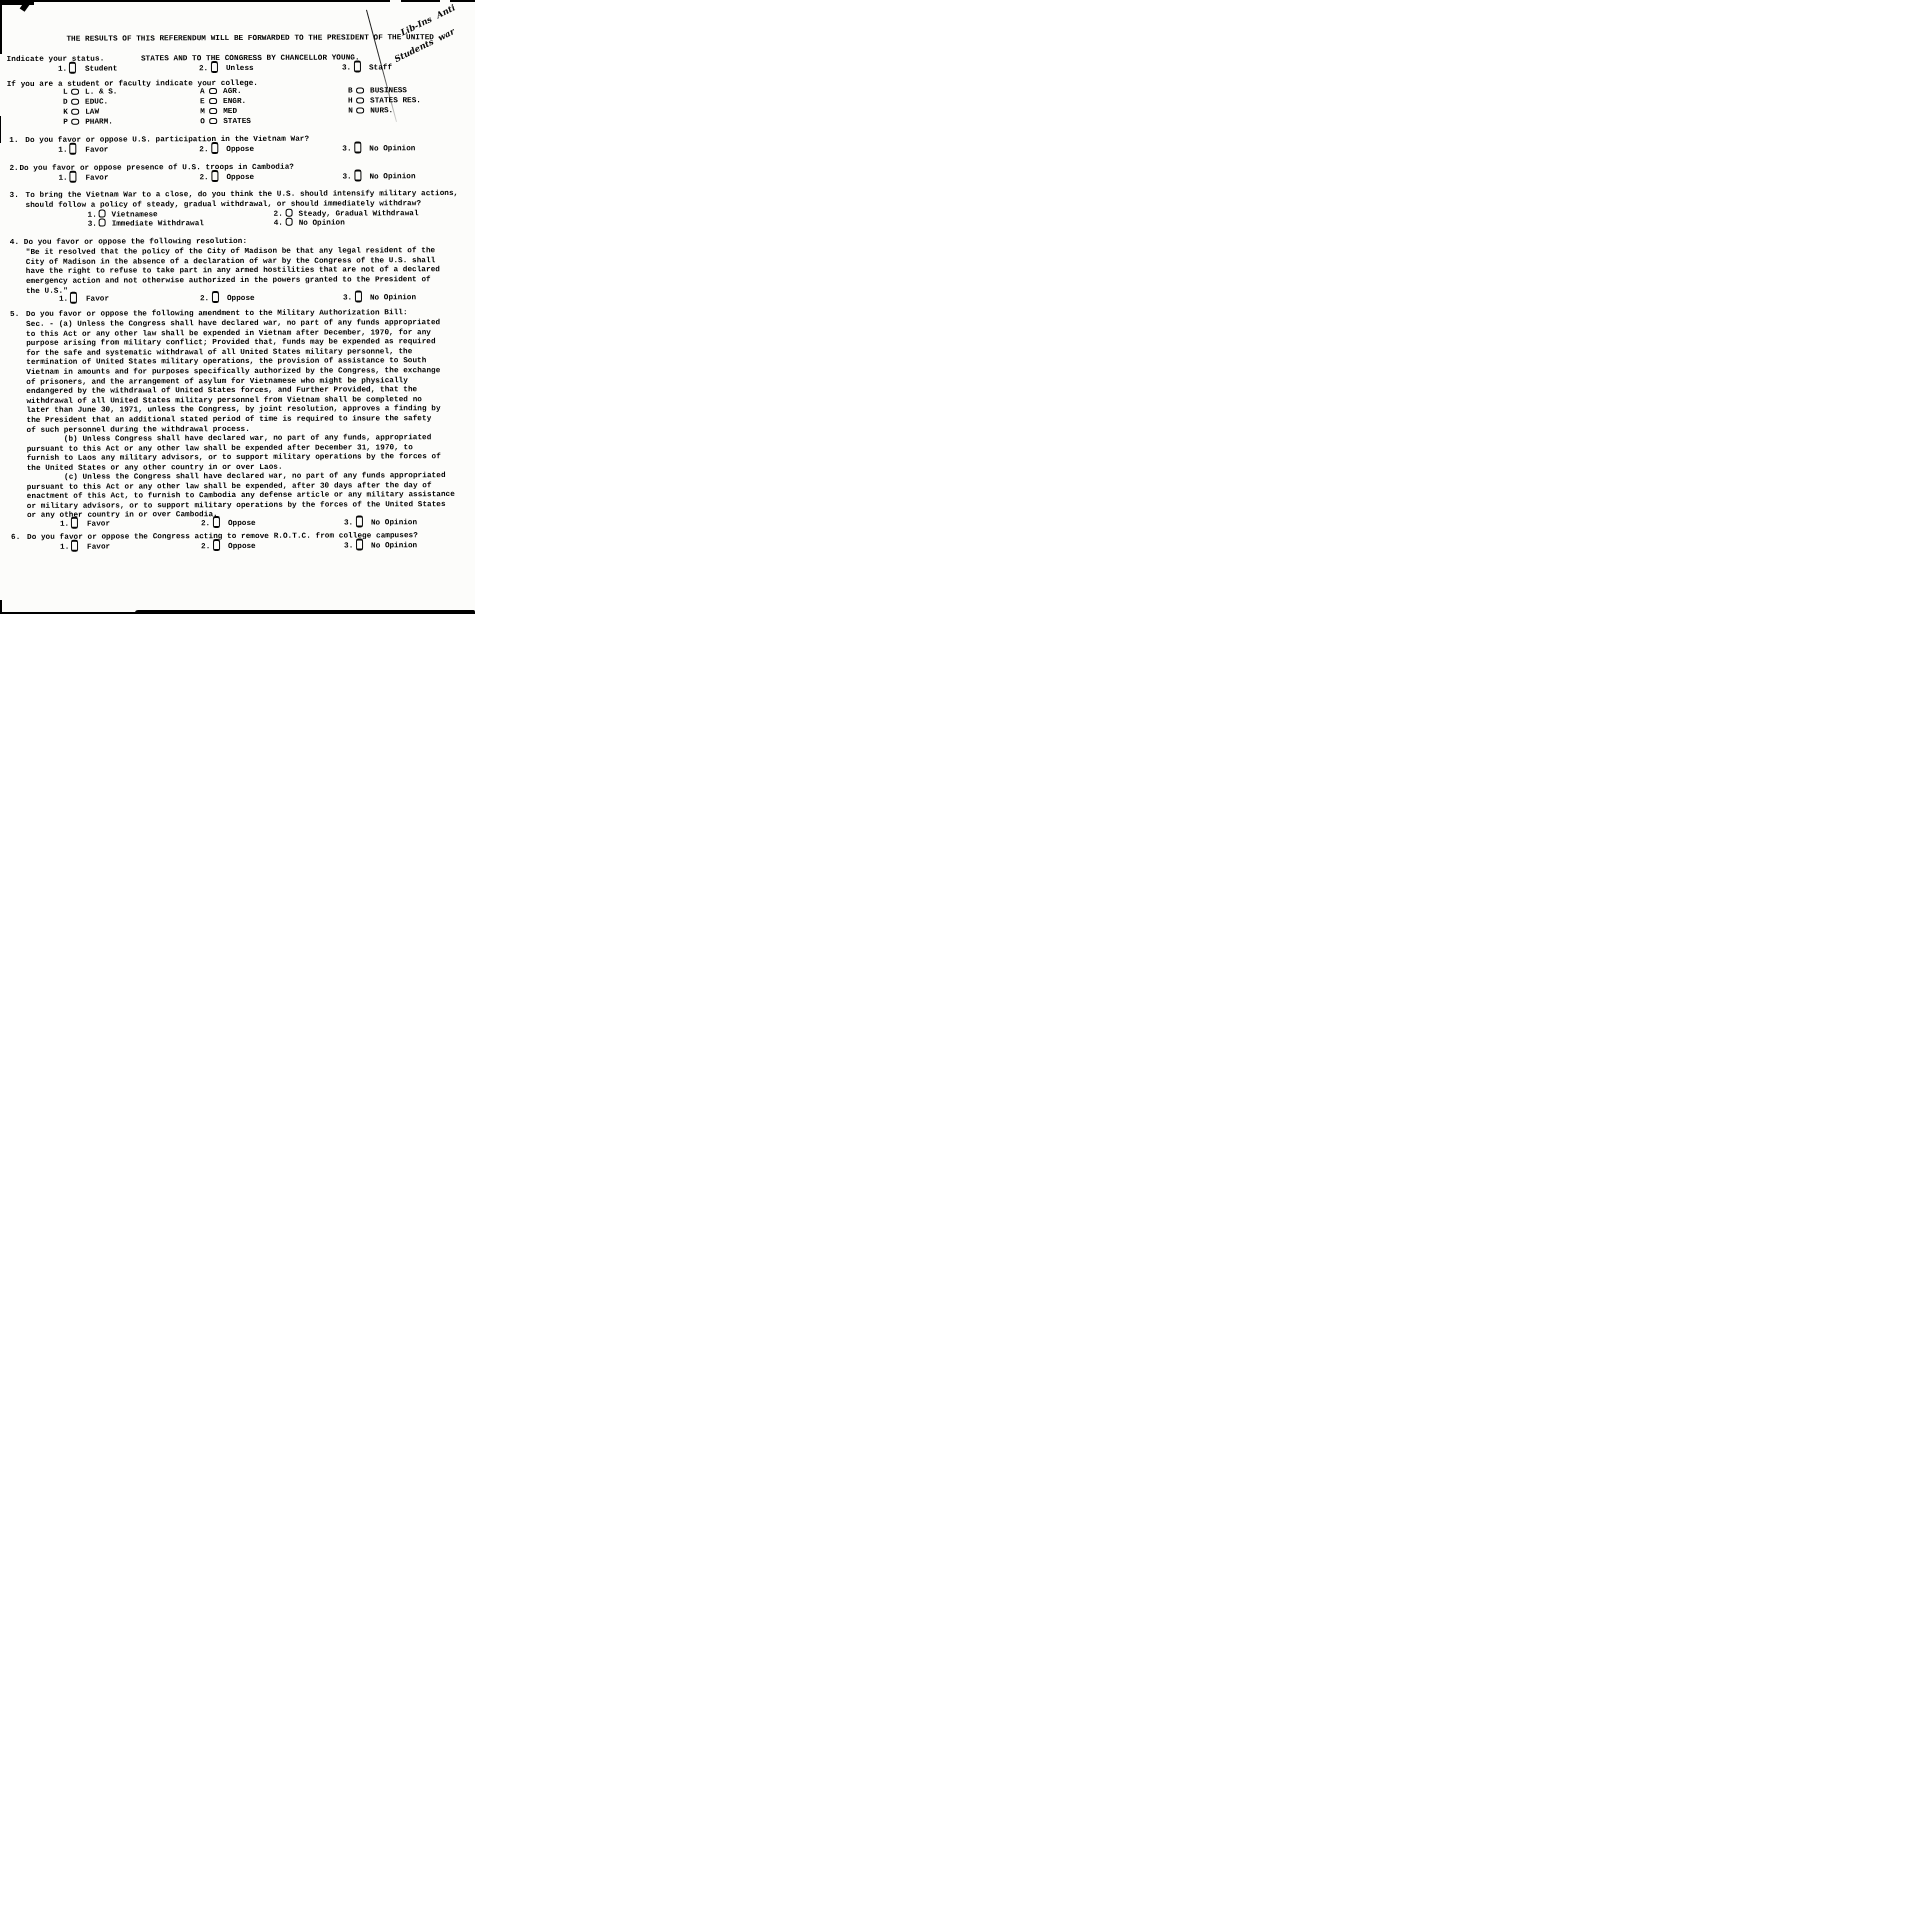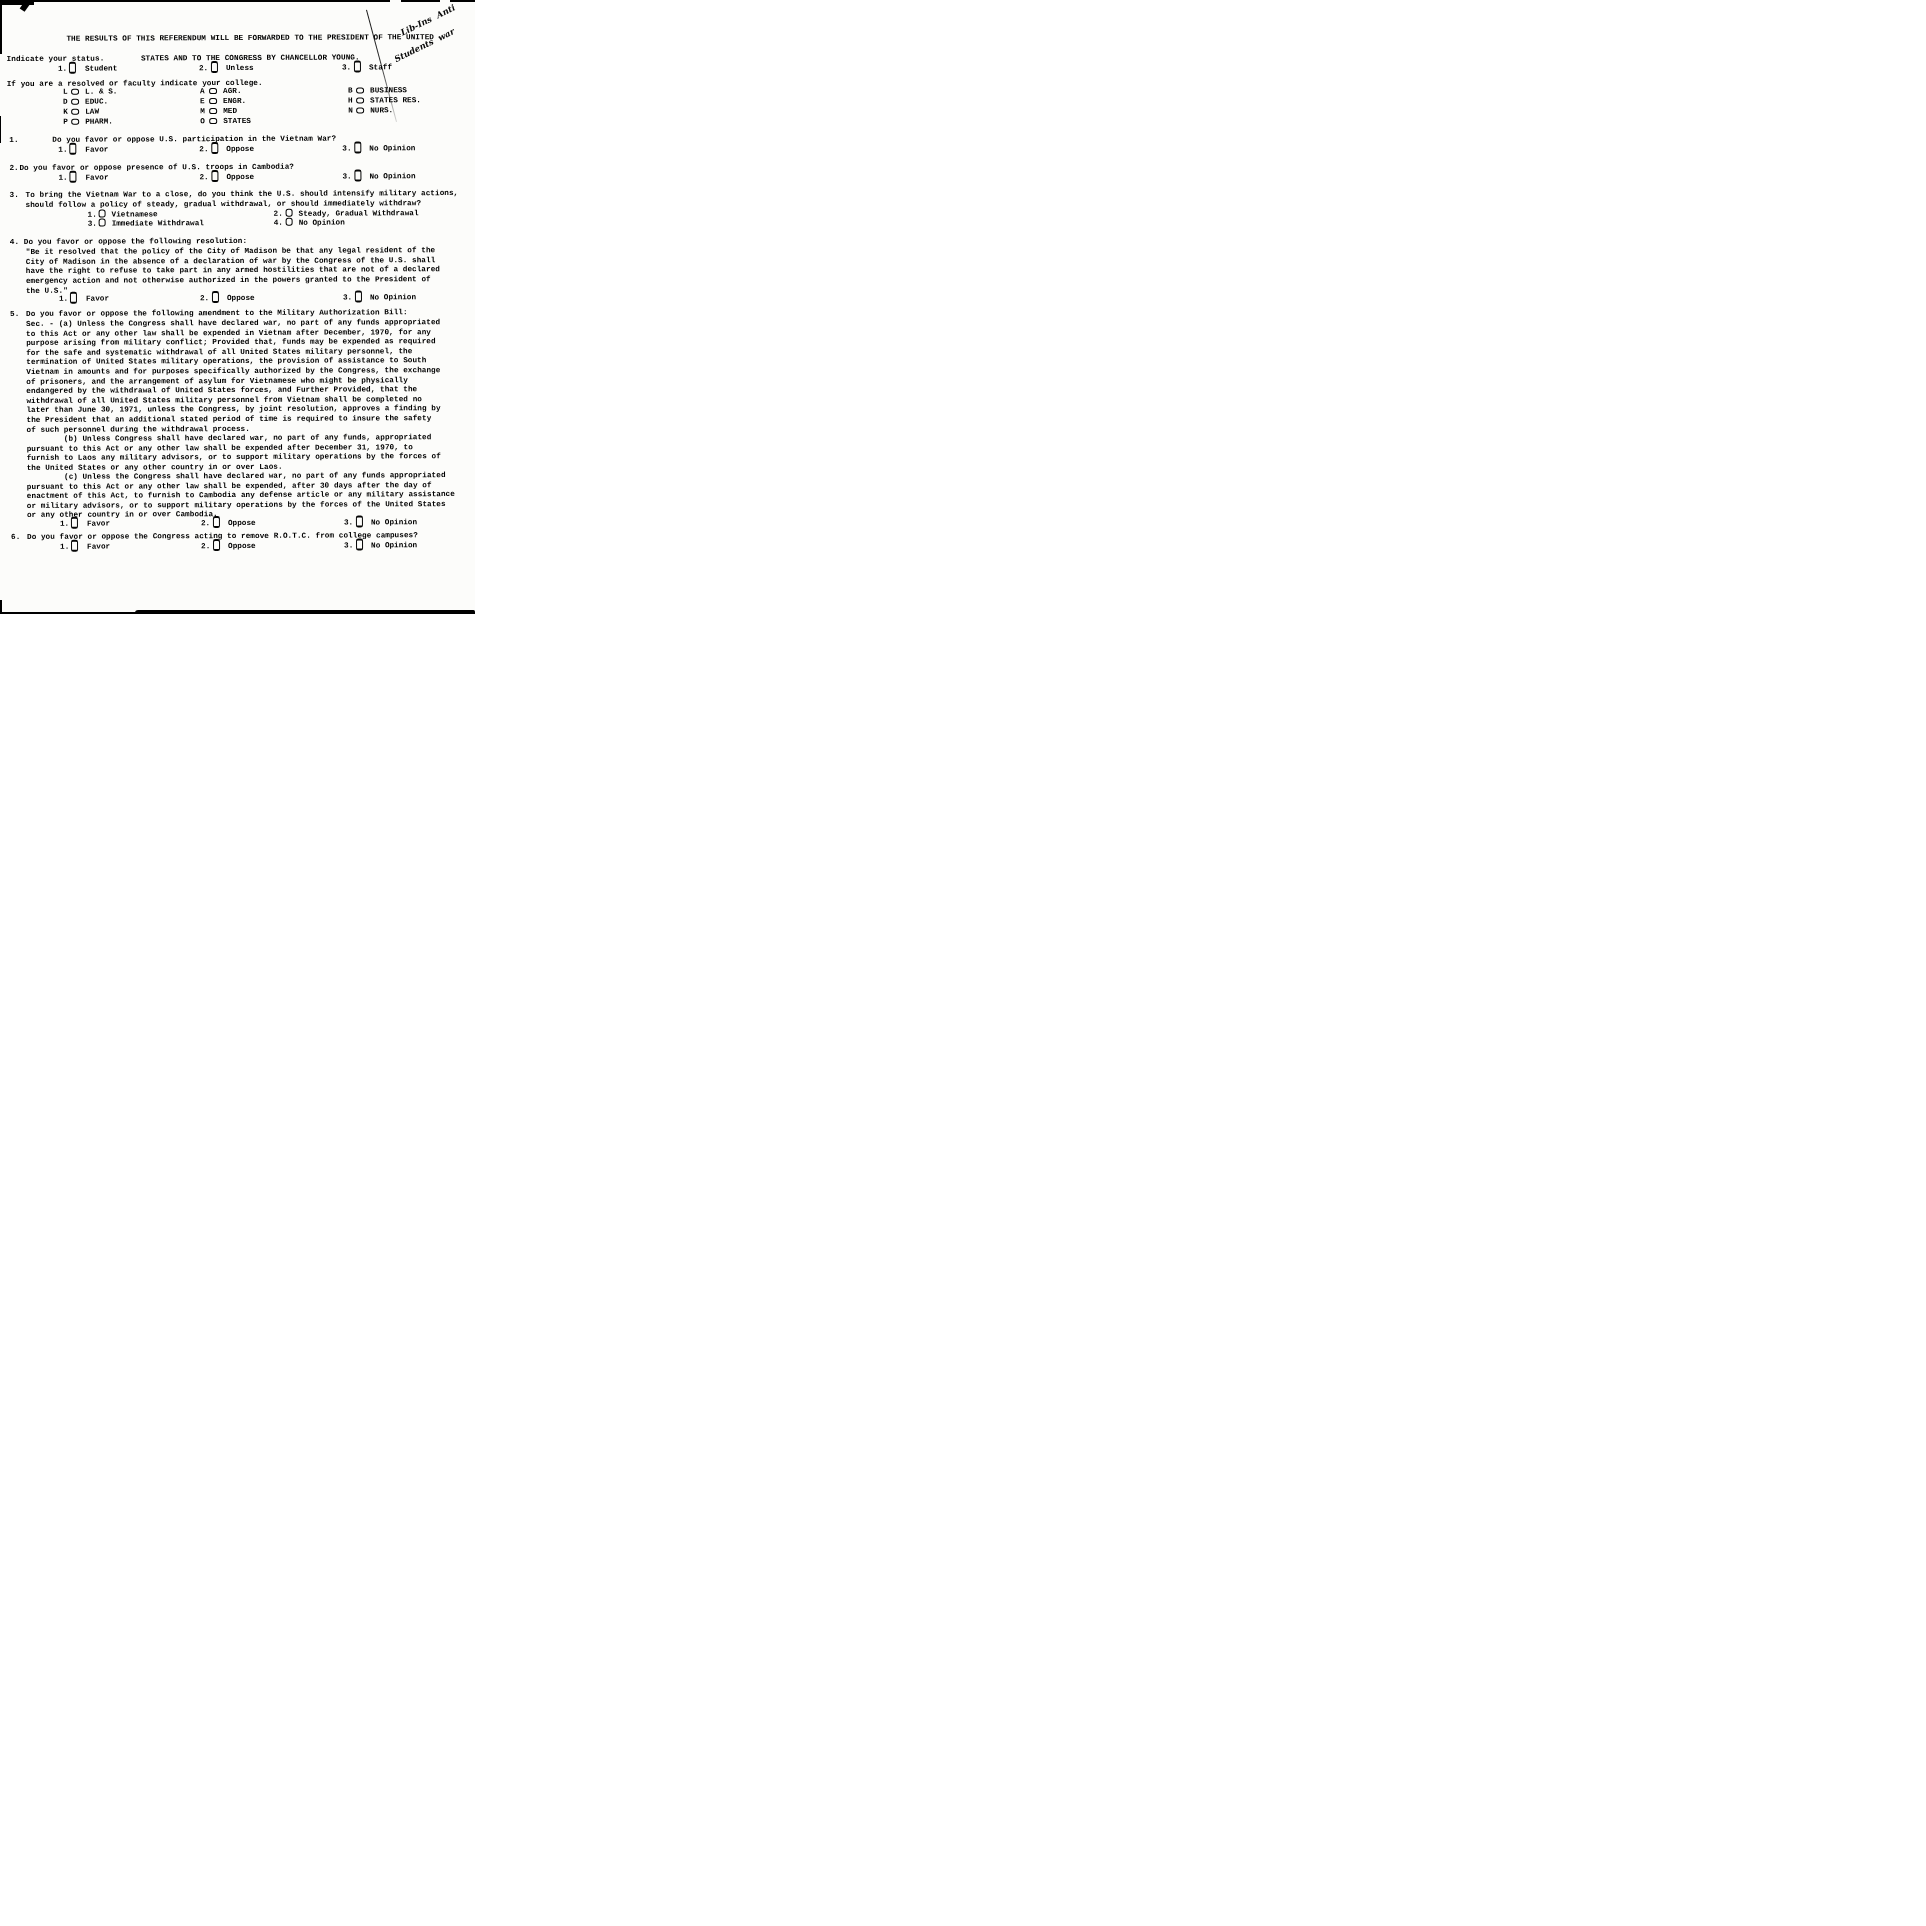--- a/index.html
+++ b/index.html
@@ -80,21 +80,21 @@
         <span class="oc2">2.</span>
         <div class="cb ob2"></div>
         <span class="ol2">Unless</span>
         <span class="oc3">3.</span>
         <div class="cb ob3"></div>
         <span class="ol3">Staff</span>
       </div>
     </div>
 
     <div>
-      <span class="t" style="left:7.7px;top:79px;">If you are a resolved or faculty indicate your college.</span>
+      <span class="t" style="left:7.7px;top:79px;">If you are a student or faculty indicate your college.</span>
 
       <div class="row" style="top:87px;">
         <span class="cc1">L</span>
         <div class="cbc cbx1"></div>
         <span class="cl1">L. &amp; S.</span>
         <span class="cc2">A</span>
         <div class="cbc cbx2"></div>
         <span class="cl2">AGR.</span>
         <span class="cc3">B</span>
         <div class="cbc cbx3"></div>
@@ -130,21 +130,21 @@
         <div class="cbc cbx1"></div>
         <span class="cl1">PHARM.</span>
         <span class="cc2">O</span>
         <div class="cbc cbx2"></div>
         <span class="cl2">STATES</span>
       </div>
     </div>
 
     <div>
       <span class="t" style="left:10px;top:135px;">1.</span>
-      <span class="t" style="left:26px;top:135px;margin-left:27px;">Do you favor or oppose U.S. participation in the Vietnam War?</span>
+      <span class="t" style="left:26px;top:135px;">Do you favor or oppose U.S. participation in the Vietnam War?</span>
       <div class="row" style="top:145px;">
         <span class="oc1">1.</span>
         <div class="cb ob1"></div>
         <span class="ol1">Favor</span>
         <span class="oc2">2.</span>
         <div class="cb ob2"></div>
         <span class="ol2">Oppose</span>
         <span class="oc3">3.</span>
         <div class="cb ob3"></div>
         <span class="ol3">No Opinion</span>

